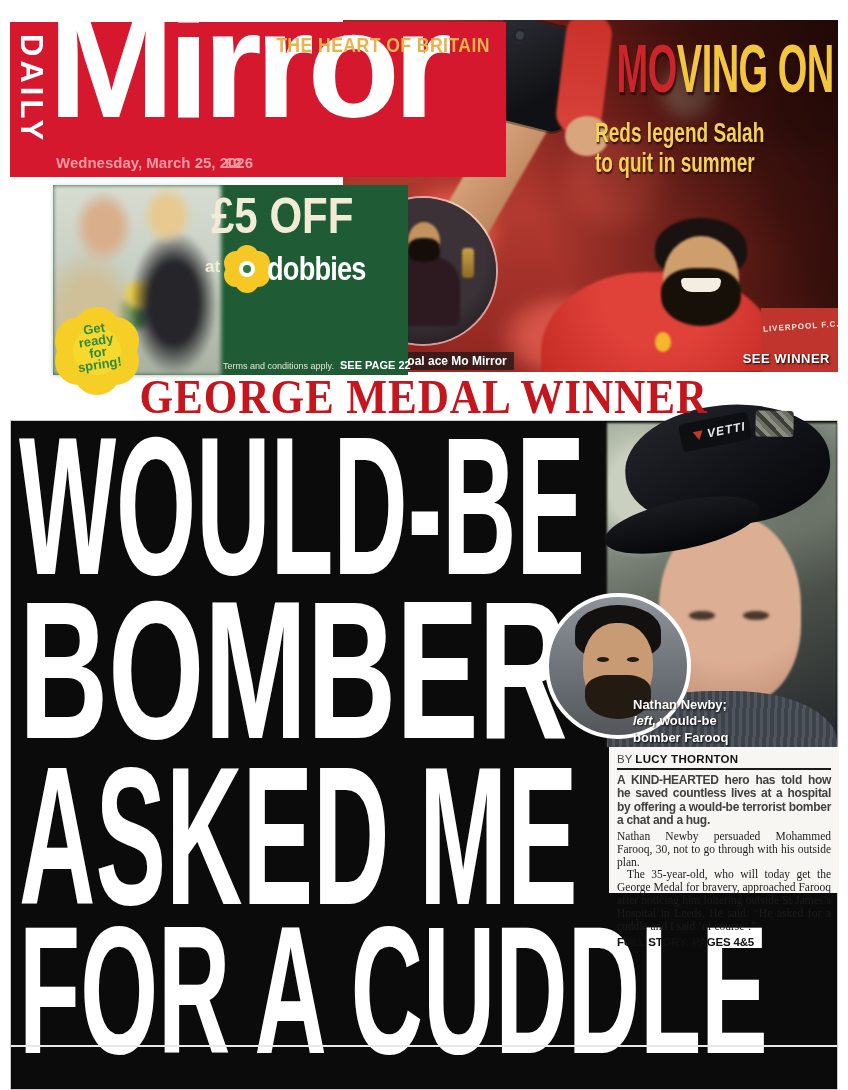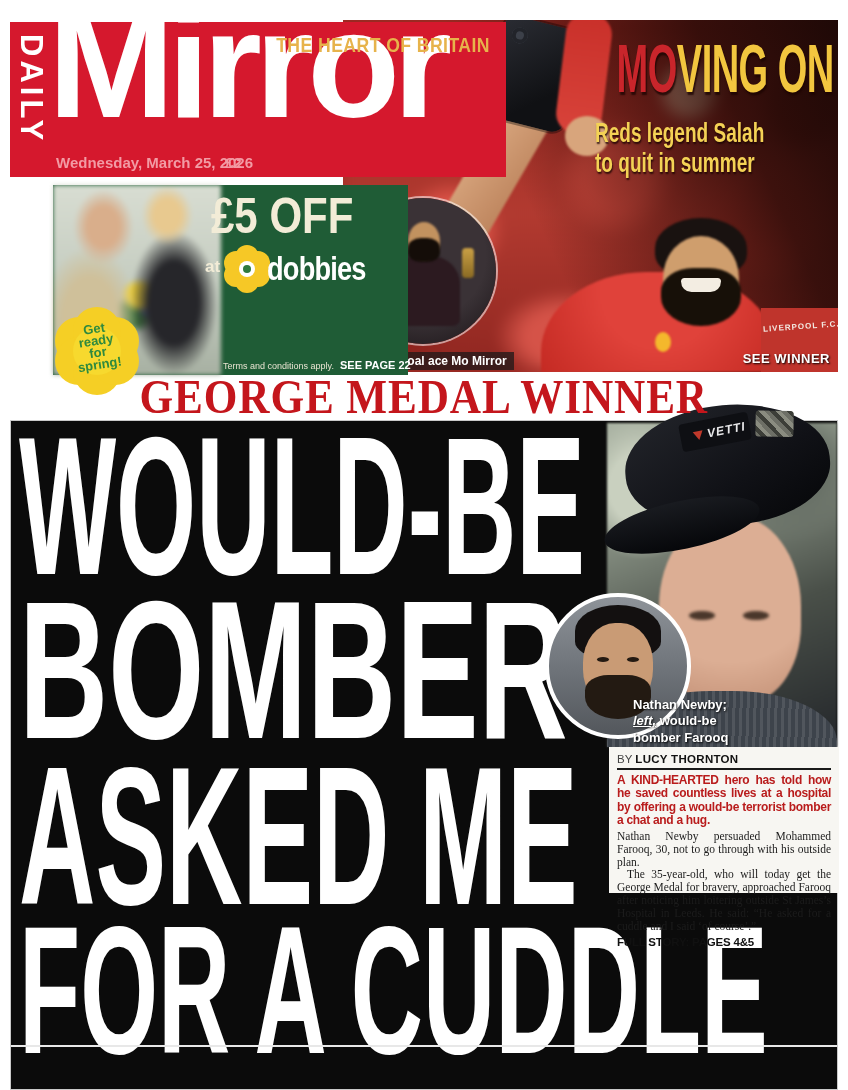--- a/index.html
+++ b/index.html
@@ -155,28 +155,28 @@
   
   .bomber{left:534px;top:172px;width:138px;height:138px;border-radius:50%;border:4px solid #fff;
     overflow:hidden;background:linear-gradient(180deg,#8e9399 0%,#6d7278 55%,#53575c 100%);z-index:4;}
   .bomber-hair{position:absolute;left:26px;top:8px;width:86px;height:52px;border-radius:50% 50% 30% 30%;background:#131010;}
   .bomber-face{position:absolute;left:34px;top:26px;width:70px;height:86px;border-radius:46%;
     background:radial-gradient(circle at 50% 35%, #c99b75 0 60%, #aa7c57 100%);}
   .bomber-beard{position:absolute;left:36px;top:78px;width:66px;height:44px;border-radius:35% 35% 50% 50%;background:#231a12;}
   .bomber-eye{position:absolute;width:12px;height:5px;border-radius:50%;background:#241a12;}
   .nn-caption{left:622px;top:268px;color:#fff;font-weight:bold;font-size:13px;line-height:1.25;
     text-shadow:1px 1px 2px rgba(0,0,0,.9);z-index:5;margin-top:8px;}
-  .nn-caption .it{font-style:italic;text-decoration:underline;}
+  .nn-caption .it{font-style:italic;}
 
   
   .article{left:598px;top:326px;width:230px;height:146px;background:#f7f6f2;box-sizing:border-box;
     padding:6px 8px 5px;z-index:5;}
   .byline{font-size:11.5px;color:#444;border-bottom:2px solid #1a1a1a;padding-bottom:3px;margin-bottom:4px;}
   .byline b{color:#111;letter-spacing:.3px;}
-  .lead{font-weight:bold;font-size:12px;line-height:1.12;letter-spacing:-.3px;color:#b91c1c;text-align:justify;}
+  .lead{font-weight:bold;font-size:12px;line-height:1.12;letter-spacing:-.3px;color:#404040;text-align:justify;}
   .bodytext{font-family:"Liberation Serif",serif;font-size:11.5px;line-height:1.12;color:#1c1c1c;
     text-align:justify;margin-top:2px;}
   .bodytext.indent{text-indent:10px;margin-top:0;}
   .fullstory{font-weight:bold;font-size:11.5px;color:#111;margin-top:3px;letter-spacing:-.2px;}
 
   
   .strip-line{left:0;top:624px;width:100%;height:2px;background:#e8e8e8;z-index:2;}
   .strip{left:0;top:627px;width:100%;display:flex;justify-content:center;z-index:2;}
   .strip-text{color:#fff;font-weight:bold;font-size:43px;line-height:1;white-space:nowrap;transform:scaleX(.52);}
 </style>

